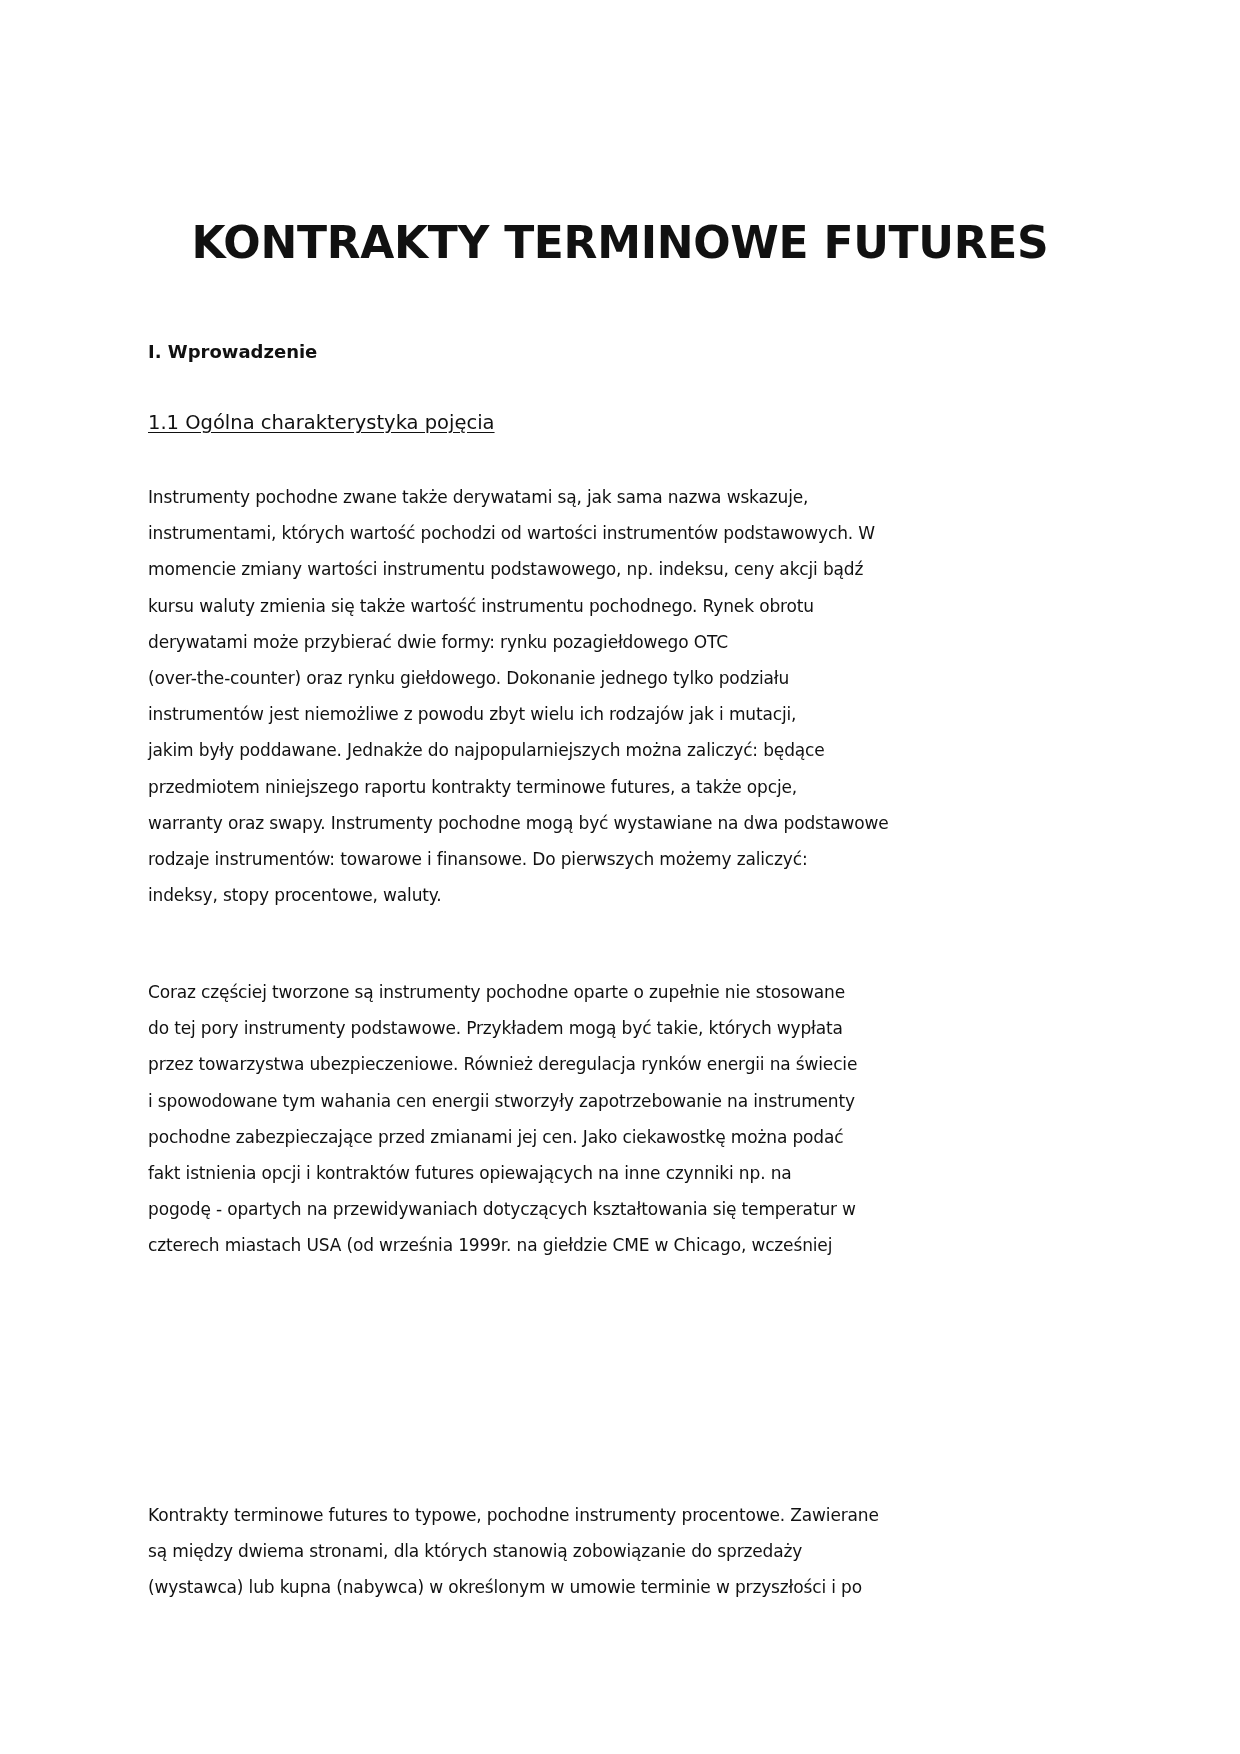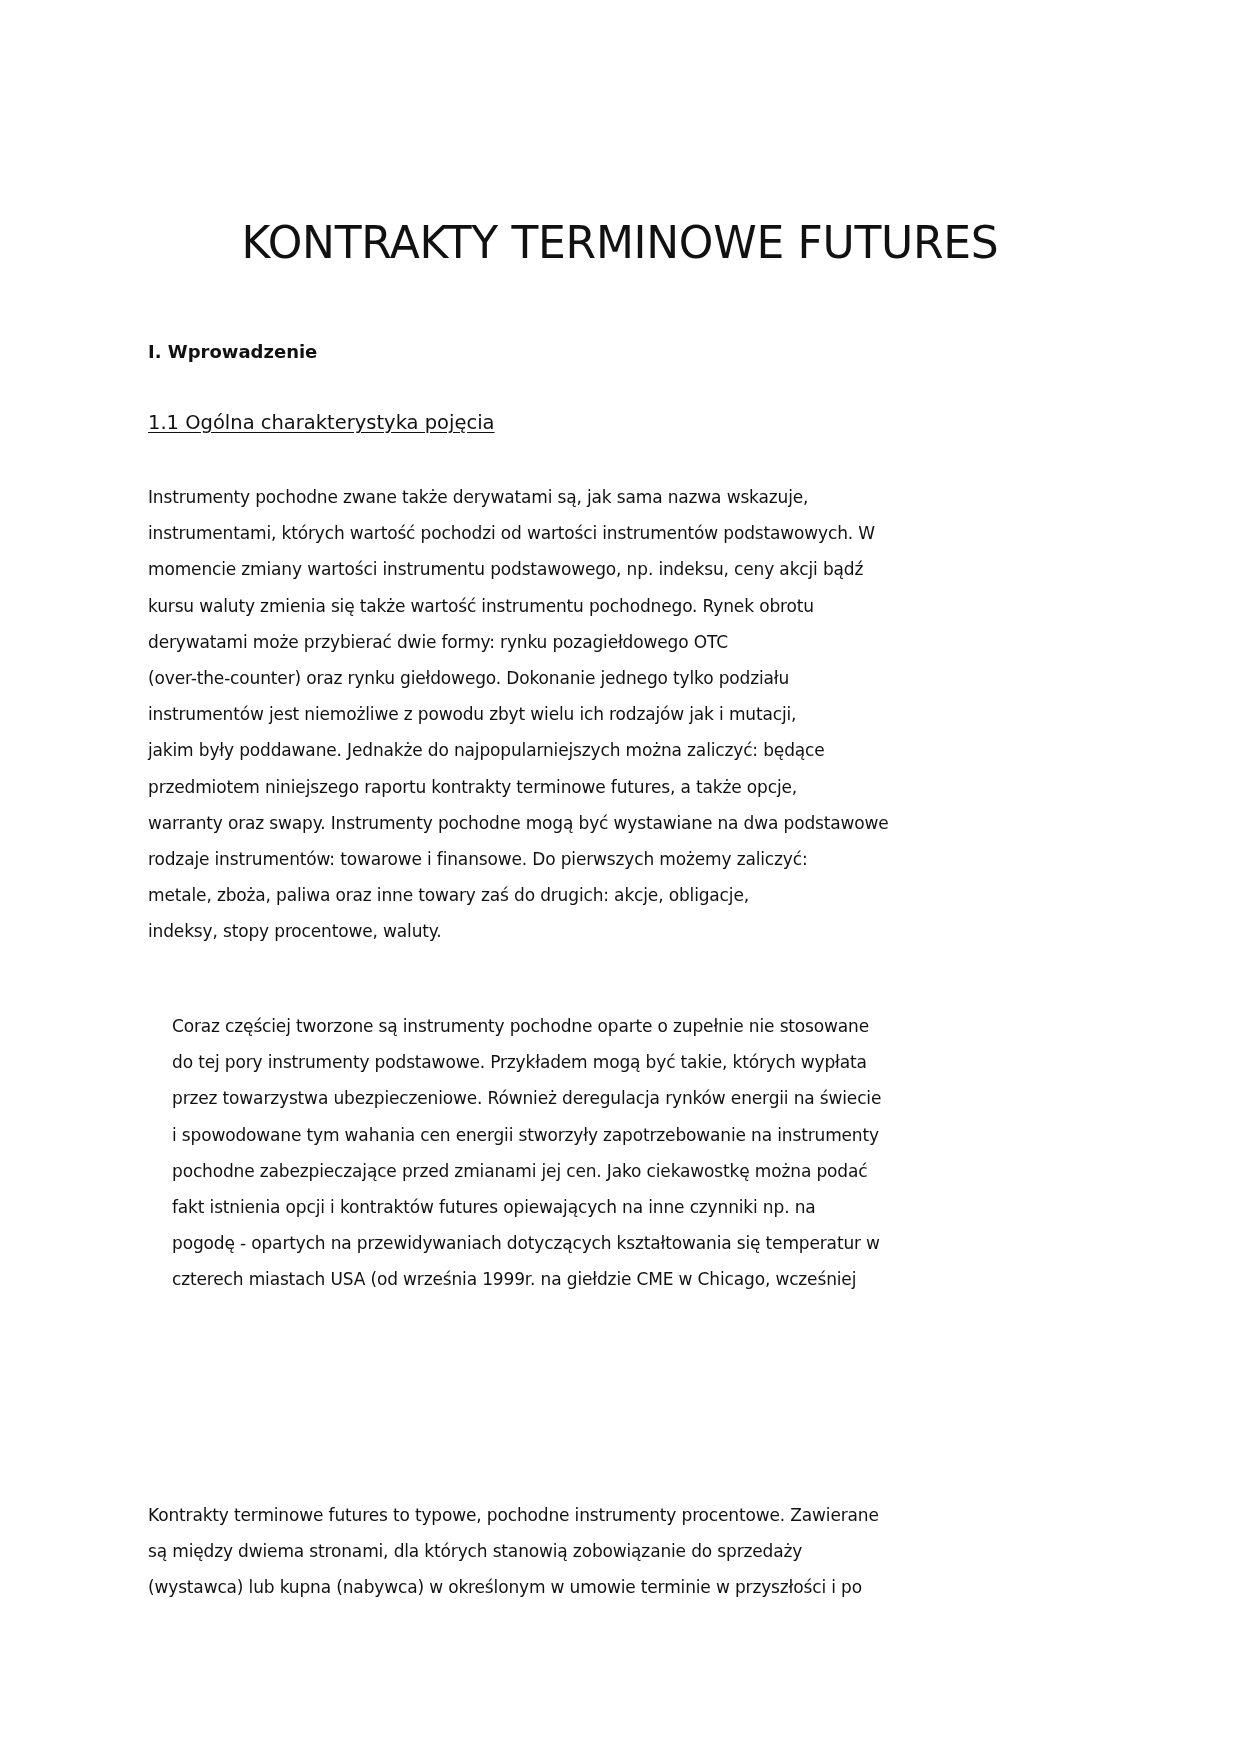--- a/index.html
+++ b/index.html
@@ -23,21 +23,21 @@
     background: #ffffff;
   }
   .title {
     position: absolute;
     left: 0;
     width: 1240px;
     top: 216px;
     text-align: center;
     font-size: 44px;
     line-height: 54px;
-    font-weight: normal;
+    font-weight: bold;
     letter-spacing: -0.3px;
     margin: 0;
     white-space: nowrap;
   }
   .section-heading {
     position: absolute;
     left: 148px;
     top: 340px;
     font-size: 18px;
     line-height: 24px;
@@ -63,21 +63,21 @@
     margin: 0;
     font-size: 17px;
     line-height: 36.2px;
     letter-spacing: -0.15px;
   }
   .para .line {
     display: block;
     white-space: nowrap;
   }
   #para-1 { top: 479px; }
-  #para-2 { top: 1008px; margin-left: 24px; }
+  #para-2 { top: 974px; }
   #para-3 { top: 1497px; }
 </style>
 </head>
 <body>
 
 <div class="page">
 
   <h1 class="title">KONTRAKTY TERMINOWE FUTURES</h1>
 
   <h2 class="section-heading">I. Wprowadzenie</h2>
@@ -89,21 +89,20 @@
     <span class="line">instrumentami, których wartość pochodzi od wartości instrumentów podstawowych. W</span>
     <span class="line">momencie zmiany wartości instrumentu podstawowego, np. indeksu, ceny akcji bądź</span>
     <span class="line">kursu waluty zmienia się także wartość instrumentu pochodnego. Rynek obrotu</span>
     <span class="line">derywatami może przybierać dwie formy: rynku pozagiełdowego OTC</span>
     <span class="line">(over-the-counter) oraz rynku giełdowego. Dokonanie jednego tylko podziału</span>
     <span class="line">instrumentów jest niemożliwe z powodu zbyt wielu ich rodzajów jak i mutacji,</span>
     <span class="line">jakim były poddawane. Jednakże do najpopularniejszych można zaliczyć: będące</span>
     <span class="line">przedmiotem niniejszego raportu kontrakty terminowe futures, a także opcje,</span>
     <span class="line">warranty oraz swapy. Instrumenty pochodne mogą być wystawiane na dwa podstawowe</span>
     <span class="line">rodzaje instrumentów: towarowe i finansowe. Do pierwszych możemy zaliczyć:</span>
-    <span class="line">metale, zboża, paliwa oraz inne towary zaś do drugich: akcje, obligacje,</span>
     <span class="line">indeksy, stopy procentowe, waluty.</span>
   </p>
 
   <p class="para" id="para-2">
     <span class="line">Coraz częściej tworzone są instrumenty pochodne oparte o zupełnie nie stosowane</span>
     <span class="line">do tej pory instrumenty podstawowe. Przykładem mogą być takie, których wypłata</span>
     <span class="line">przez towarzystwa ubezpieczeniowe. Również deregulacja rynków energii na świecie</span>
     <span class="line">i spowodowane tym wahania cen energii stworzyły zapotrzebowanie na instrumenty</span>
     <span class="line">pochodne zabezpieczające przed zmianami jej cen. Jako ciekawostkę można podać</span>
     <span class="line">fakt istnienia opcji i kontraktów futures opiewających na inne czynniki np. na</span>

